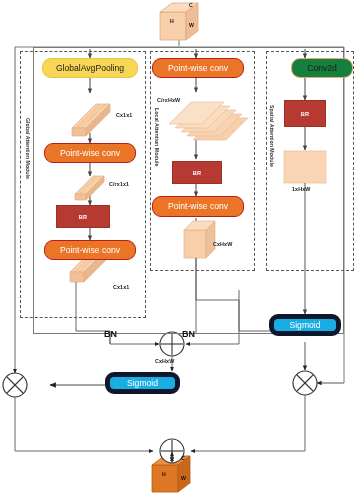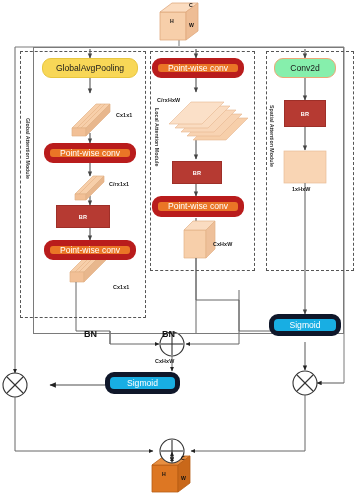--- a/index.html
+++ b/index.html
@@ -9,33 +9,33 @@
     color:#1a1a1a;
   }
   #diagram{position:absolute;left:0;top:0;width:359px;height:500px;}
 
   .node{position:absolute;box-sizing:border-box;display:flex;
         align-items:center;justify-content:center;text-align:center;}
 
   
   .pill{border-radius:9px;font-size:8.6px;line-height:1;}
   .pill.gap{background:#f8d757;border:1px solid #e8c63f;color:#1a1a1a;}
-  .pill.pwconv{background:#ea7526;border:6px solid #b91c1c;color:#ffffff;}
-  .pill.conv2d{background:#86efac;border:1px solid #eda877;color:#1a1a1a;}
+  .pill.pwconv{background:#ea7526;border:1px solid #b91c1c;color:#ffffff;}
+  .pill.conv2d{background:#15803d;border:1px solid #eda877;color:#1a1a1a;margin-left:17px;}
   .pill.sigmoid{background:#18aee3;border:5px solid #0f172a;color:#ffffff;}
 
   
   .br{background:#b63a32;border:1px solid #9e2f28;color:#ffffff;
       font-size:5.6px;font-weight:bold;letter-spacing:.3px;}
 
   
   .tlabel{position:absolute;font-size:5.4px;font-weight:bold;color:#1a1a1a;
           white-space:nowrap;letter-spacing:.1px;}
   .dimlabel{position:absolute;font-size:5.2px;font-weight:bold;color:#111;}
-  .bnlabel{position:absolute;font-size:9px;font-weight:bold;color:#111;}
+  .bnlabel{position:absolute;font-size:9px;font-weight:bold;color:#111;margin-left:20px;}
 
   
   .modcap{position:absolute;font-size:5.3px;font-weight:bold;color:#333;
           transform-origin:0 0;transform:rotate(90deg);white-space:nowrap;}
 
   
   .dashbox{position:absolute;border:1px dashed #555;box-sizing:border-box;}
   .solidbox{position:absolute;border:1px solid #7a7a7a;box-sizing:border-box;}
 
   svg.layer{position:absolute;left:0;top:0;width:359px;height:500px;

